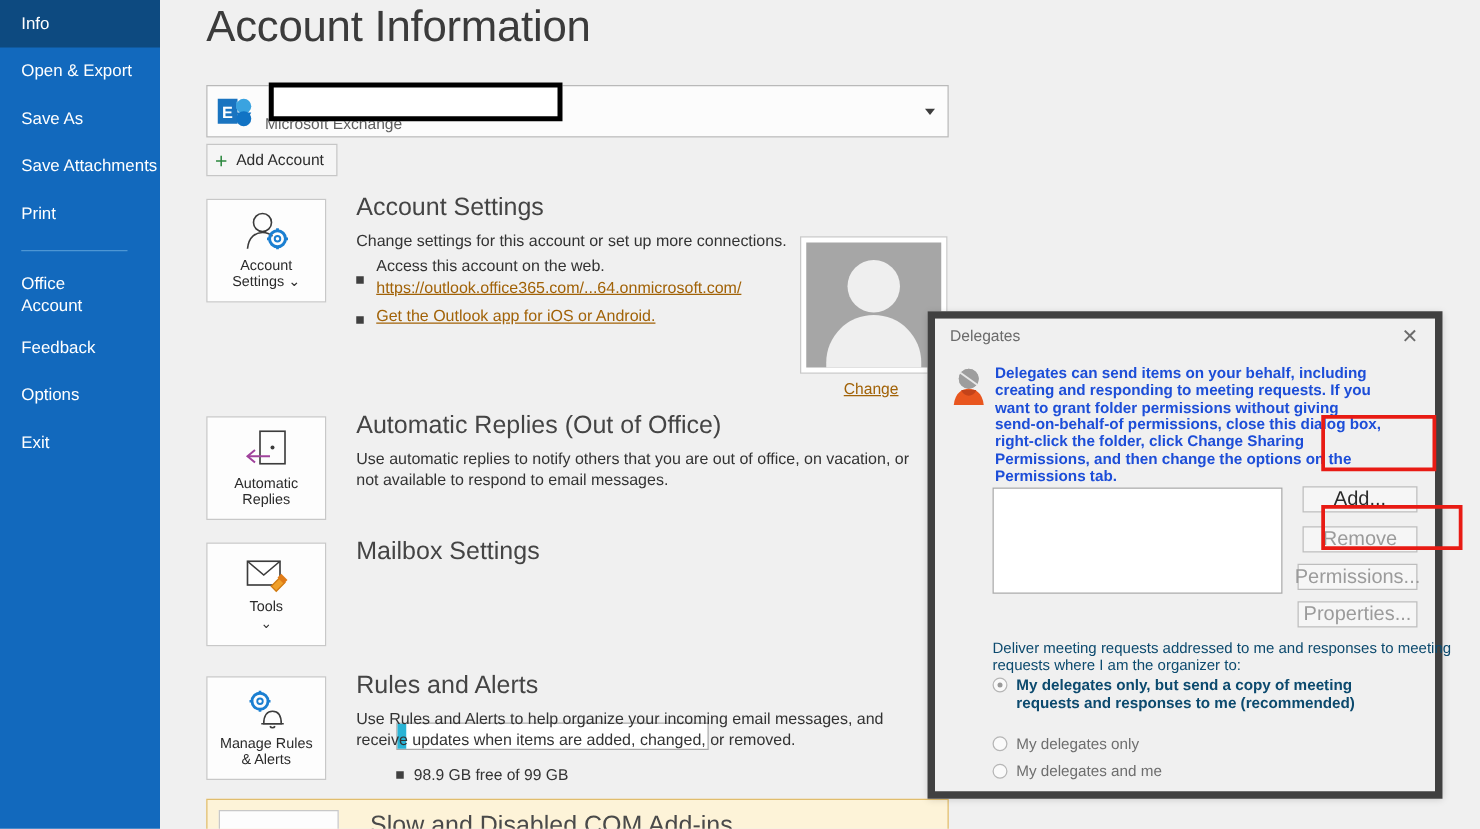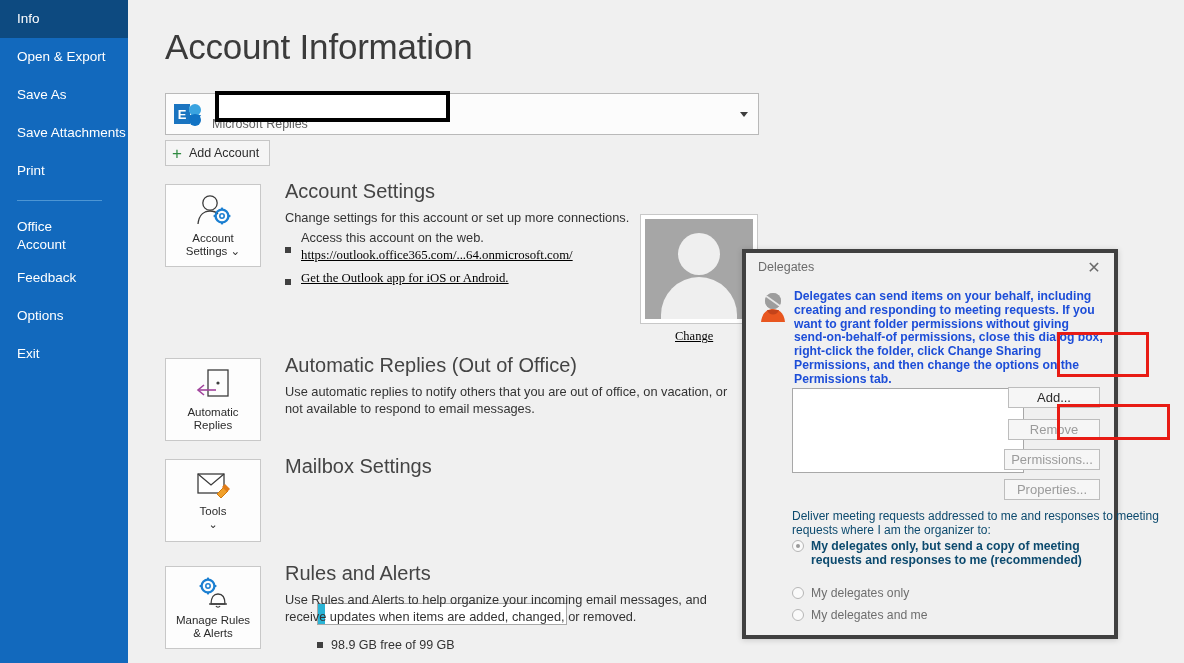--- a/index.html
+++ b/index.html
@@ -31,21 +31,21 @@
     height:48px; line-height:1.35; padding-top:7px;
   }
   .side-sep{
     height:1px; background:#4d96d4;
     margin:10px 26px 10px 17px;
   }
 
   
   #main{
     position:absolute; left:128px; top:0; right:0; bottom:0;
-    background:#f0f0f0; overflow:hidden;margin-top:25px;
+    background:#f0f0f0; overflow:hidden;
   }
   #page-title{
     position:absolute; left:37px; top:2px;
     font-size:35px; color:#3b3b3b; font-weight:400;
     letter-spacing:-0.2px;
   }
 
   
   #acct-row{
     position:absolute; left:37px; top:68px; width:594px; height:42px;
@@ -96,21 +96,21 @@
   .sec-desc{
     position:absolute; left:120px; top:25px;
     font-size:12.8px; color:#333; line-height:17px;
     width:440px;
   }
   .bullet-row{ display:flex; gap:10px; align-items:center; margin-top:3px;}
   .sq-bullet{
     display:inline-block;width:6px;height:6px;background:#404040;
     margin-top:6px; flex:none;
   }
-  a.lnk{ color:#000000; text-decoration:underline; cursor:pointer;font-family:Liberation Serif, serif; }
+  a.lnk{ color:#a16207; text-decoration:underline; cursor:pointer; }
 
   
   #photo-box{
     position:absolute; left:475px; top:30px; width:118px; height:110px;
     background:#fff; border:1px solid #c8c8c8; padding:4px;
   }
   #photo-inner{ width:100%; height:100%; background:#a6a6a6; position:relative; overflow:hidden;}
   #photo-head{ position:absolute; left:50%; top:14px; transform:translateX(-50%);
                width:42px;height:42px;border-radius:50%;background:#efefef;}
   #photo-body{ position:absolute; left:50%; top:58px; transform:translateX(-50%);
@@ -137,22 +137,22 @@
     position:absolute; left:9px; top:8px; width:96px; height:60px;
     background:#fdfdfd; border:1px solid #c8c8c8;
   }
   #addin-head{
     position:absolute; left:130px; top:9px;
     font-size:20px; color:#4a4a4a;
   }
 
   
   #dlg{
-    position:absolute; left:742px; top:249px; width:376px; height:390px;
-    background:#f0f0f0; border:4px solid #404040;
+    position:absolute; left:742px; top:249px; width:412px; height:390px;
+    background:#f0f0f0; border:6px solid #404040;
     box-shadow:0 1px 6px rgba(0,0,0,0.17);
   }
   #dlg-title-bar{ position:relative; height:30px; background:#f0f0f0; }
   #dlg-title{
     position:absolute; left:12px; top:7px;
     font-size:12.5px; color:#6b6b6b;
   }
   #dlg-close{
     position:absolute; right:7px; top:4px; width:26px;height:22px;
     display:flex;align-items:center;justify-content:center;
@@ -167,21 +167,21 @@
     font-weight:bold;
   }
 
   #dlg-list{
     position:absolute; left:46px; top:105px; width:232px; height:85px;
     background:#ffffff; border:1px solid #a8a8a8;
   }
   .dlg-btn{
     position:absolute; right:14px; width:92px; height:21px;
     background:#f6f6f6; border:1px solid #bdbdbd;
-    font-size:13px; color:#2b2b2b;
+    font-size:16px; color:#2b2b2b;
     display:flex;align-items:center;justify-content:center;
     cursor:pointer;
   }
   .dlg-btn.disabled{ color:#9b9b9b; cursor:default; }
 
   #dlg-deliver-label{
     position:absolute; left:46px; top:226px; width:385px;
     font-size:12px; color:#0c4a6e; line-height:14px;
   }
   .radio-row{
@@ -246,21 +246,21 @@
 
   <div id="acct-row">
     <svg id="exch-icon" viewBox="0 0 28 26">
       <rect x="0" y="2" width="16" height="20" fill="#1a74c0"></rect>
       <text x="8" y="17" font-size="13" font-family="Liberation Sans, sans-serif" fill="#ffffff" text-anchor="middle" font-weight="bold">E</text>
       <path d="M15 4 L21 10 L15 10 Z" fill="#45b0e8"></path>
       <circle cx="21" cy="8" r="6" fill="#3aa3e0"></circle>
       <circle cx="21" cy="18" r="6" fill="#1173c4"></circle>
       <path d="M15 13 L27 13 L21 24 Z" fill="#1173c4"></path>
     </svg>
-    <div id="acct-type">Microsoft Replies</div>
+    <div id="acct-type">Microsoft Exchange</div>
     <div id="acct-name-redact"></div>
     <div id="acct-caret"></div>
   </div>
 
   <div id="add-account">
     <span class="plus-ico">+</span>
     <span>Add Account</span>
   </div>
 
   <div class="section" style="top:159px;width:600px;height:145px;">

